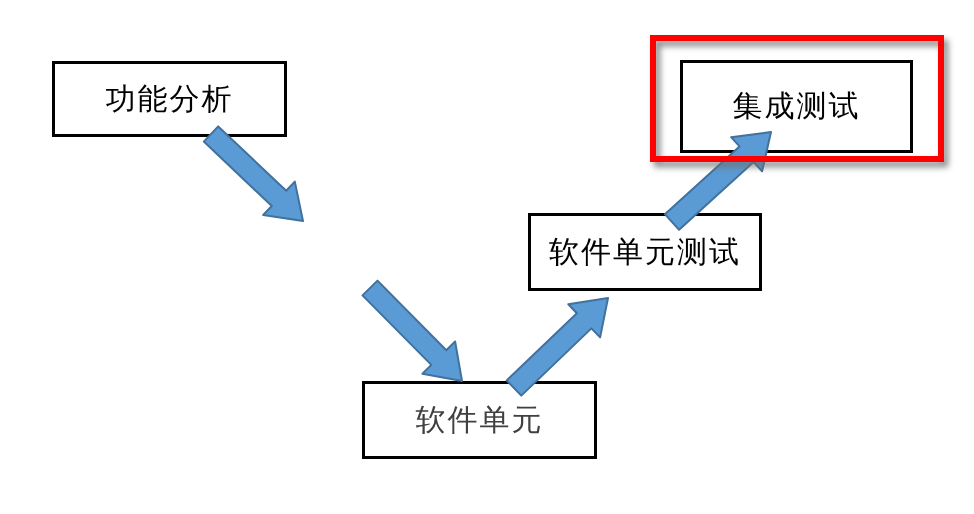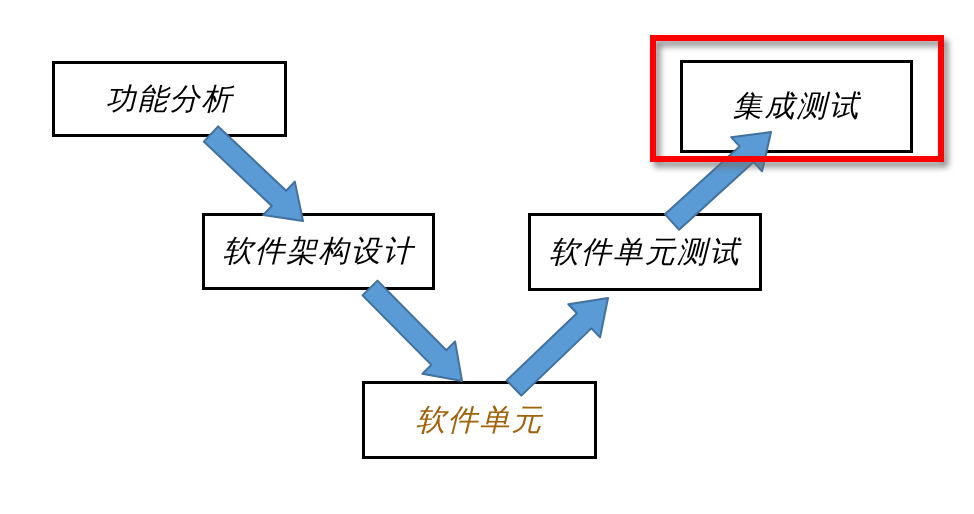--- a/index.html
+++ b/index.html
@@ -24,21 +24,20 @@
   }
   .node {
     position: absolute;
     box-sizing: border-box;
     background: #ffffff;
     border: 3px solid #000000;
     display: flex;
     align-items: center;
     justify-content: center;
     z-index: 1;
-    font-style: italic;
   }
   .node .node-label {
     font-size: 30px;
     letter-spacing: 2px;
     color: #000000;
     white-space: nowrap;
   }
   .highlight {
     position: absolute;
     box-sizing: border-box;
@@ -56,26 +55,23 @@
       <polygon points="203.8,141.6 271.8,206.0 263.2,215.0 303.0,221.0 294.8,181.6 286.2,190.7 218.2,126.4" fill="#5B9BD5" stroke="#41719C" stroke-width="2" stroke-linejoin="round"></polygon>
       <polygon points="362.5,295.4 431.3,364.9 422.4,373.7 462.0,381.0 455.1,341.4 446.3,350.2 377.5,280.6" fill="#5B9BD5" stroke="#41719C" stroke-width="2" stroke-linejoin="round"></polygon>
       <polygon points="521.3,395.6 591.4,328.4 600.1,337.4 608.0,298.0 568.3,304.2 576.9,313.2 506.7,380.4" fill="#5B9BD5" stroke="#41719C" stroke-width="2" stroke-linejoin="round"></polygon>
       <polygon points="679.1,229.8 753.6,162.0 762.1,171.2 771.0,132.0 731.1,137.2 739.5,146.4 664.9,214.2" fill="#5B9BD5" stroke="#41719C" stroke-width="2" stroke-linejoin="round"></polygon>
     </svg>
 
   <div class="node" id="node-0" style="left: 52px; top: 61px; width: 235px; height: 76px; border-color: rgb(0, 0, 0); background: rgb(255, 255, 255);">
     <span class="node-label" style="color: rgb(0, 0, 0);">功能分析</span>
   </div>
 
-  <div class="node" id="node-1" style="left: 202px; top: 213px; width: 233px; height: 77px; border-color: rgb(0, 0, 0); background: rgb(255, 255, 255);">
-    <span class="node-label" style="color: rgb(0, 0, 0);">软件架构设计</span>
-  </div>
 
   <div class="node" id="node-2" style="left: 362px; top: 381px; width: 235px; height: 78px; border-color: rgb(0, 0, 0); background: rgb(255, 255, 255);">
-    <span class="node-label" style="color: #a16207;">软件单元</span>
+    <span class="node-label" style="color: #404040;">软件单元</span>
   </div>
 
   <div class="node" id="node-3" style="left: 528px; top: 213px; width: 234px; height: 78px; border-color: rgb(0, 0, 0); background: rgb(255, 255, 255);">
     <span class="node-label" style="color: rgb(0, 0, 0);">软件单元测试</span>
   </div>
 
   <div class="node" id="node-4" style="left: 680px; top: 60px; width: 233px; height: 93px; border-color: rgb(0, 0, 0); background: rgb(255, 255, 255);">
     <span class="node-label" style="color: rgb(0, 0, 0);">集成测试</span>
   </div>
 

